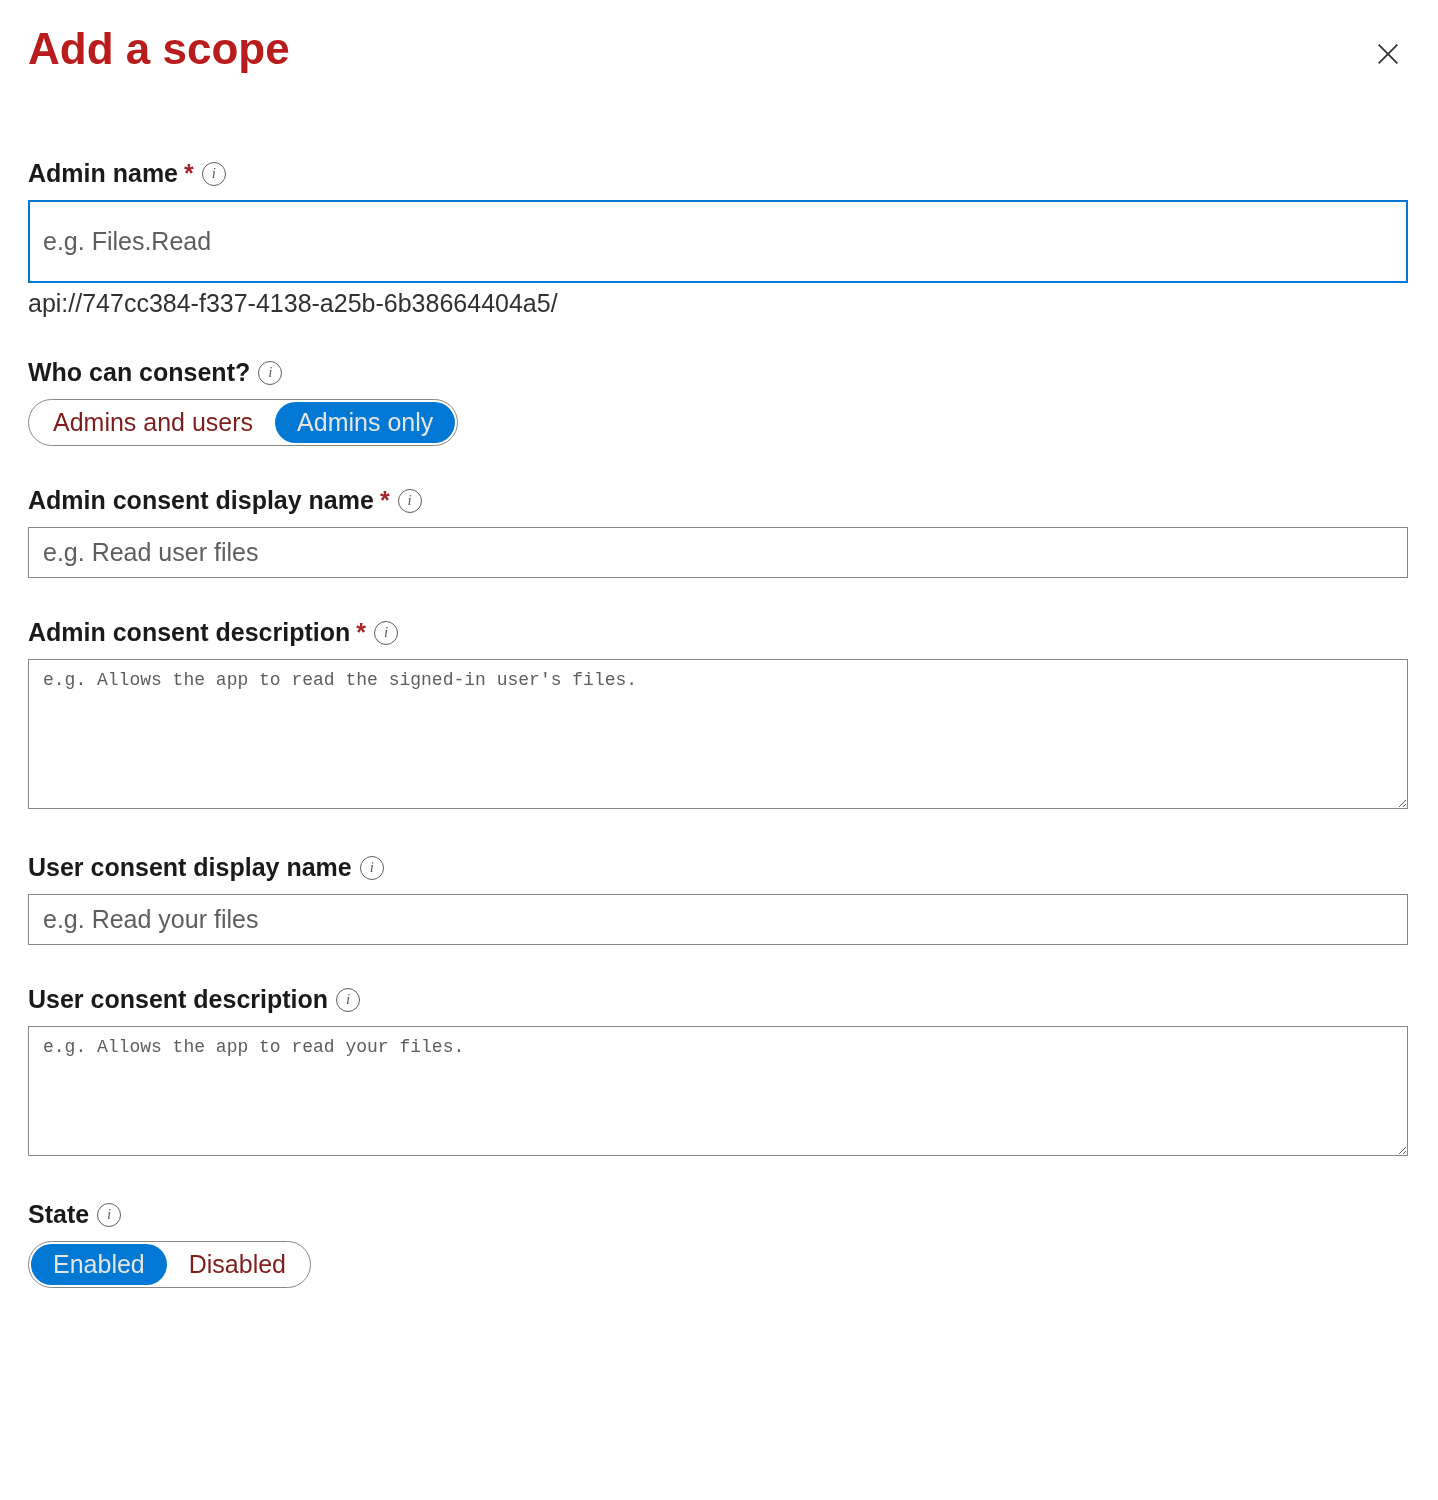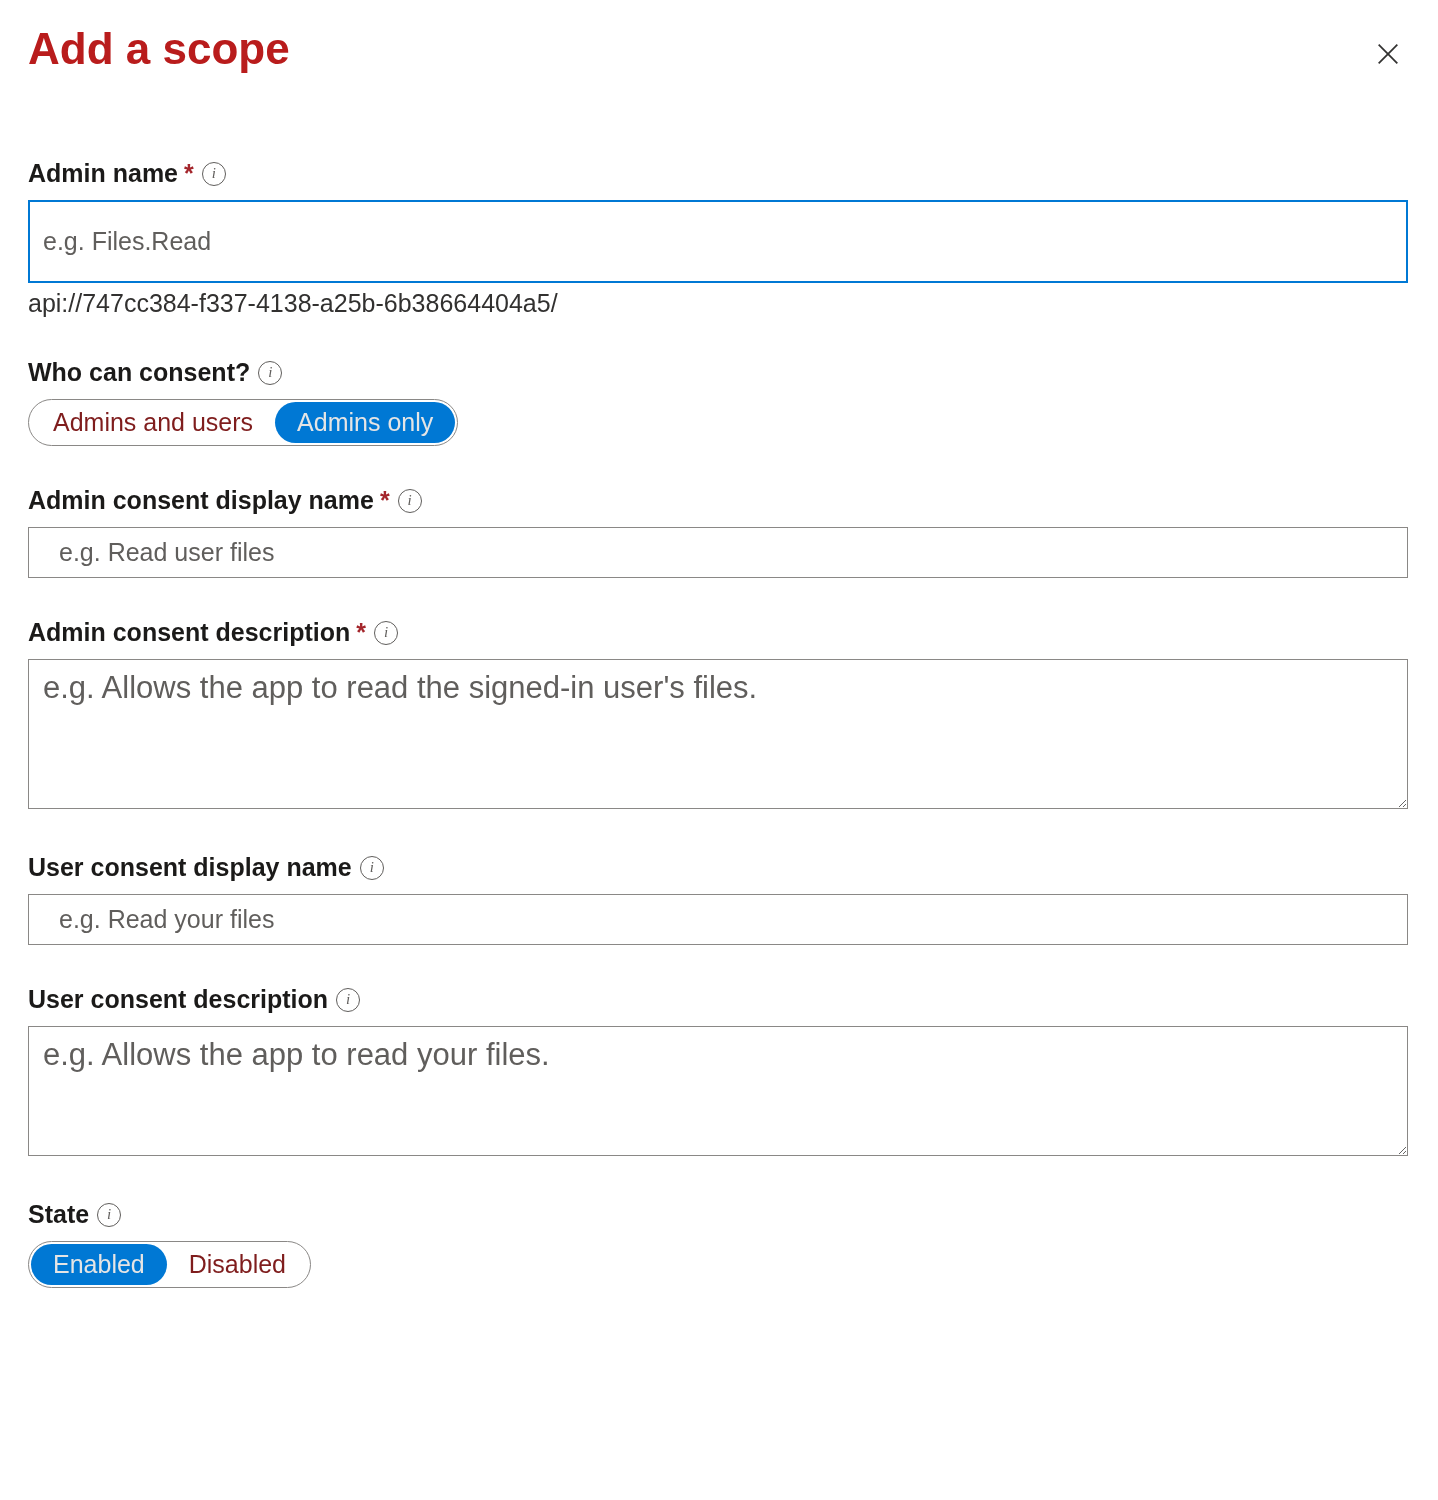--- a/index.html
+++ b/index.html
@@ -64,41 +64,41 @@
       font-family: Georgia, serif;
       font-style: italic;
       font-size: 15px;
       color: #605e5c;
       font-weight: normal;
       cursor: pointer;
     }
     .text-input {
       width: 100%;
       max-width: 1380px;
-      padding: 10px 30px;
+      padding: 10px 14px;
       font-size: 25px;
       font-family: inherit;
       border: 1px solid #8a8886;
       color: #323130;
       outline: none;
     }
     .text-input.focused {
       border: 2px solid #0078d4;
       padding: 25px 13px;
     }
     .text-input::placeholder {
       color: #605e5c;
     }
     .textarea-input {
       width: 100%;
       max-width: 1380px;
       min-height: 150px;
       padding: 10px 14px;
-      font-size: 31px;
-      font-family: Liberation Sans, sans-serif;
+      font-size: 18px;
+      font-family: Liberation Mono, monospace;
       border: 1px solid #8a8886;
       color: #323130;
       outline: none;
       resize: vertical;
     }
     .textarea-input::placeholder {
       color: #605e5c;
     }
     .helper-text {
       font-size: 25px;

